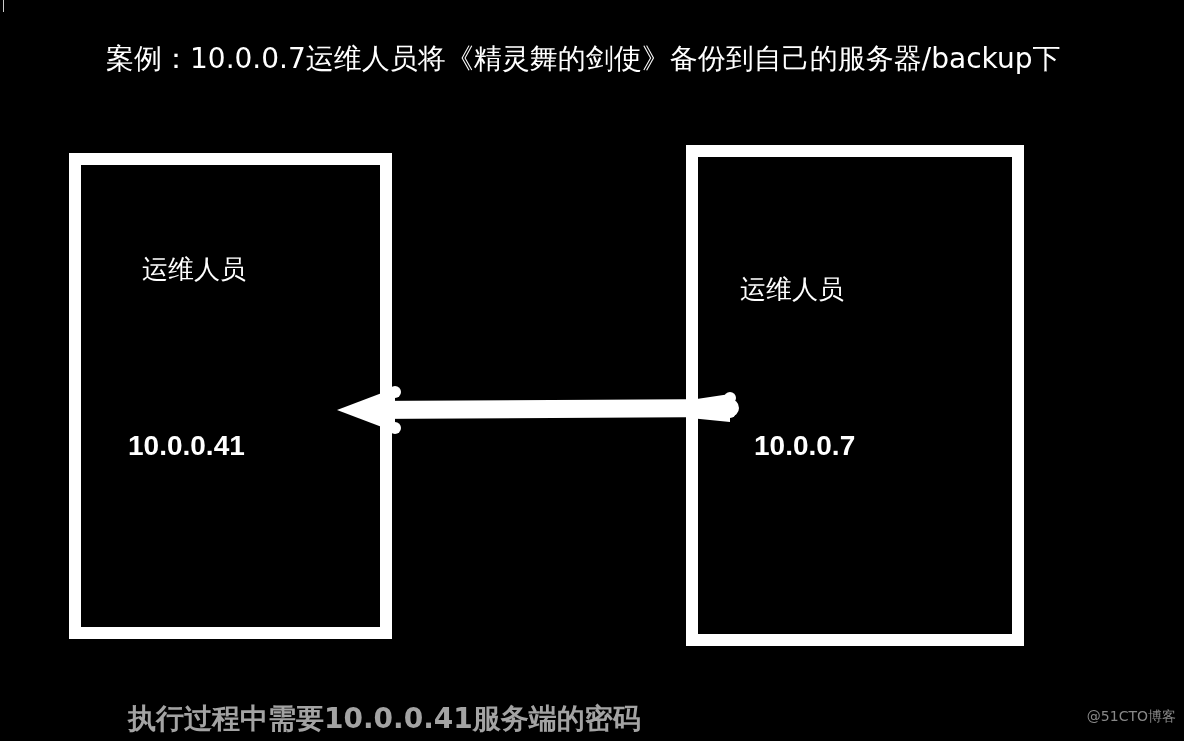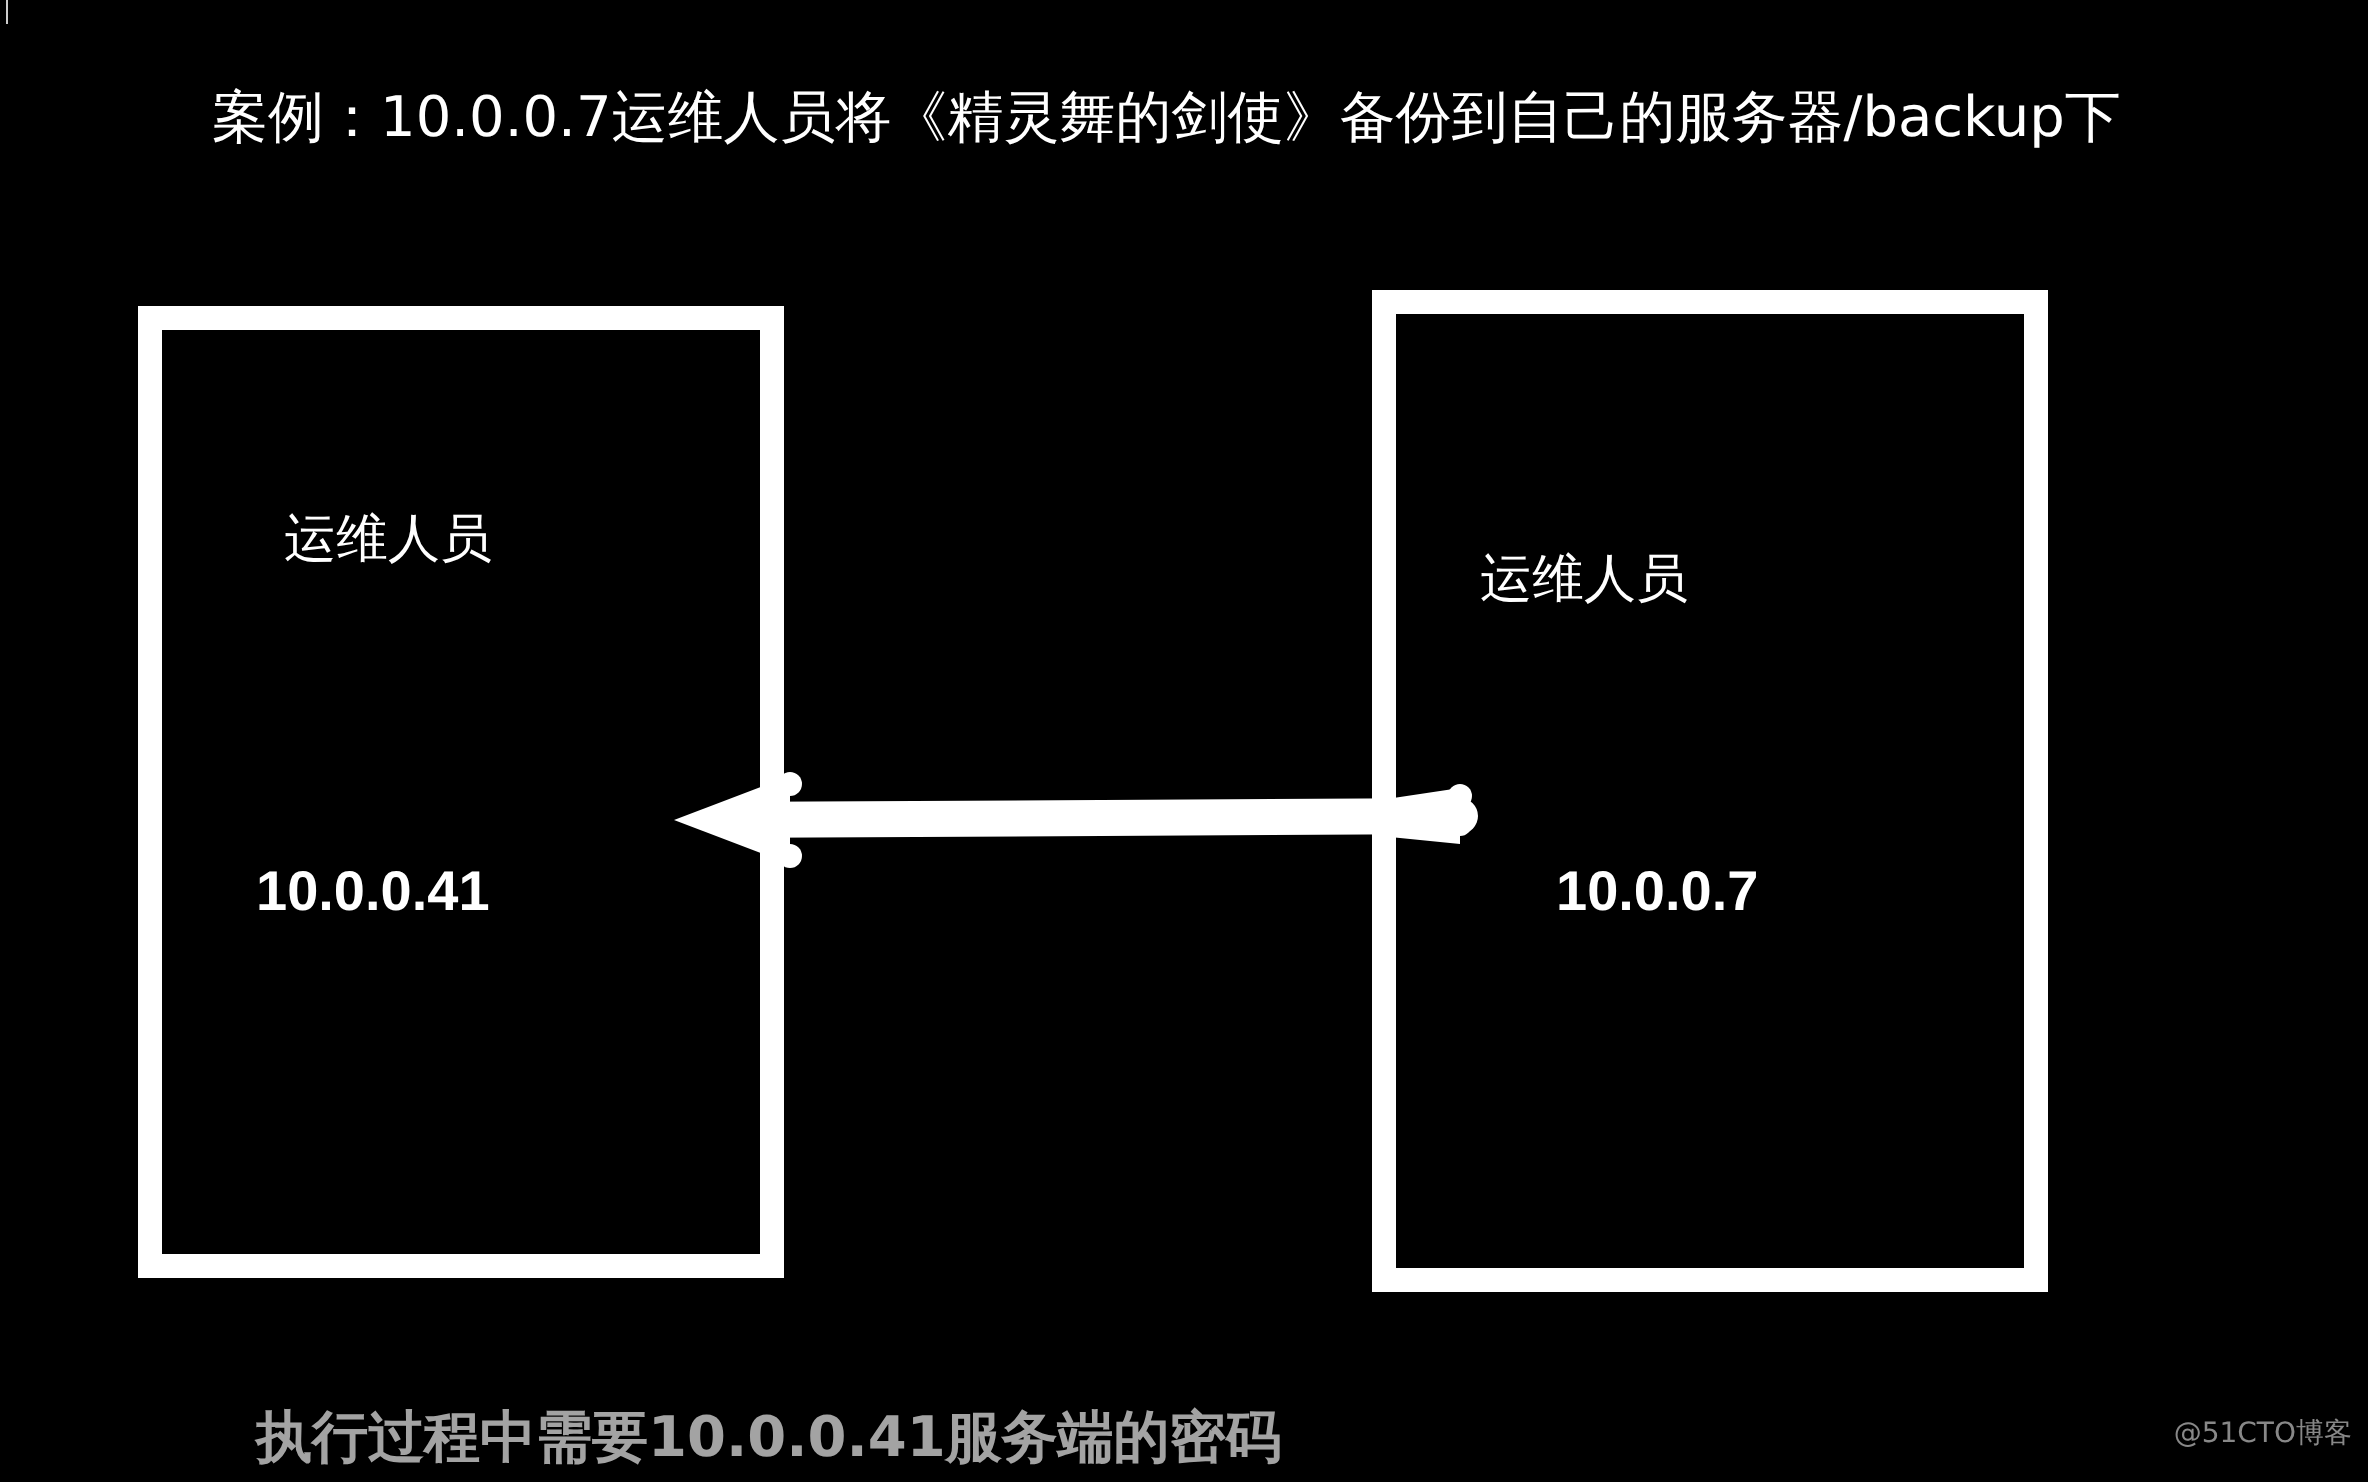--- a/index.html
+++ b/index.html
@@ -21,21 +21,21 @@
 <div class="cursor"></div>
 
 <div class="title">案例：10.0.0.7运维人员将《精灵舞的剑使》备份到自己的服务器/backup下</div>
 
 <div class="box box-left"></div>
 <div class="label" style="left:142px;top:252px;">运维人员</div>
 <div class="ip" style="left:128px;top:430px;">10.0.0.41</div>
 
 <div class="box box-right"></div>
 <div class="label" style="left:740px;top:272px;">运维人员</div>
-<div class="ip" style="left:778px;top:430px;">10.0.0.7</div>
+<div class="ip" style="left:754px;top:430px;">10.0.0.7</div>
 
 <svg class="arrow" width="420" height="60" viewBox="0 0 420 60">
   <line x1="30" y1="30" x2="395" y2="28" stroke="#fff" stroke-width="18" stroke-linecap="round"></line>
   <polygon points="2,30 60,8 60,52" fill="#fff"></polygon>
   <circle cx="60" cy="12" r="6" fill="#fff"></circle>
   <circle cx="60" cy="48" r="6" fill="#fff"></circle>
   <polygon points="355,20 395,14 395,42 355,38" fill="#fff"></polygon>
   <circle cx="395" cy="18" r="6" fill="#fff"></circle>
   <circle cx="395" cy="32" r="6" fill="#fff"></circle>
 </svg>

